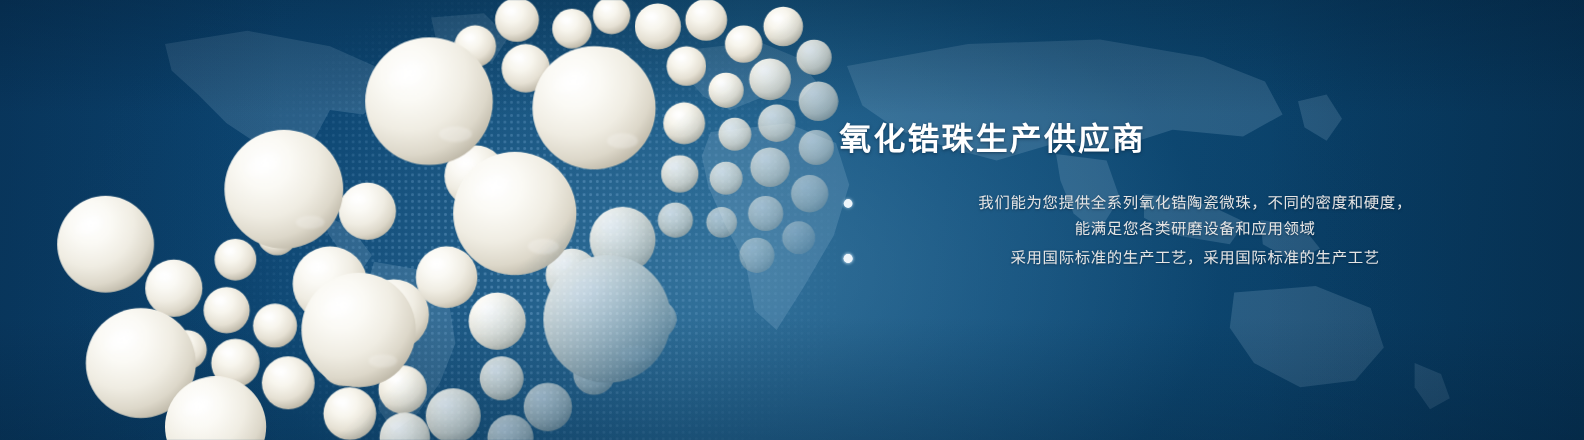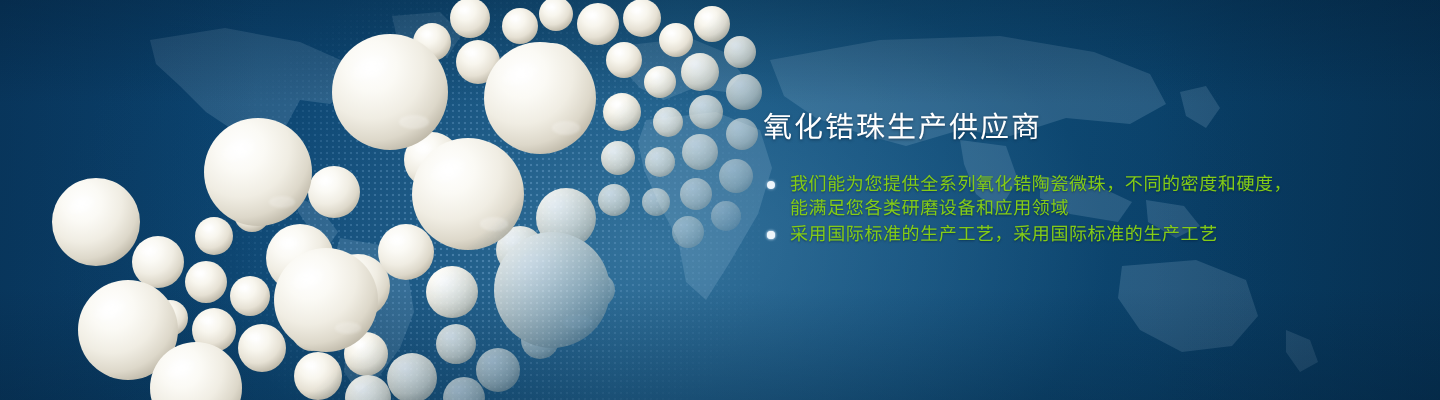--- a/index.html
+++ b/index.html
@@ -87,41 +87,42 @@
     position: absolute;
     left: 763px;
     top: 108px;
     width: 620px;
   }
 
   .headline {
     margin: 0;
     font-size: 29px;
     line-height: 38px;
-    font-weight: 400;
+    font-weight: 700;
     letter-spacing: 2px;
     color: #ffffff;
     text-shadow: 0 1px 3px rgba(2,24,44,0.55);
     white-space: nowrap;
   }
 
   .points {
     list-style: none;
     margin: 26px 0 0 0;
     padding: 0;
   }
   .point {
     position: relative;
     padding-left: 27px;
     margin-bottom: 2px;
-    font-size: 18px;
+    font-size: 14px;
     line-height: 24px;
     letter-spacing: 0.6px;
-    color: #84cc16;
+    color: #e5e5e5;
     text-shadow: 0 1px 2px rgba(2,24,44,0.5);
+    text-align: center;
   }
   .point .dot {
     position: absolute;
     left: 4px;
     top: 9px;
     width: 8px;
     height: 8px;
     border-radius: 50%;
     background: #eef5fa;
     box-shadow: 0 0 3px rgba(220,240,255,0.8);

